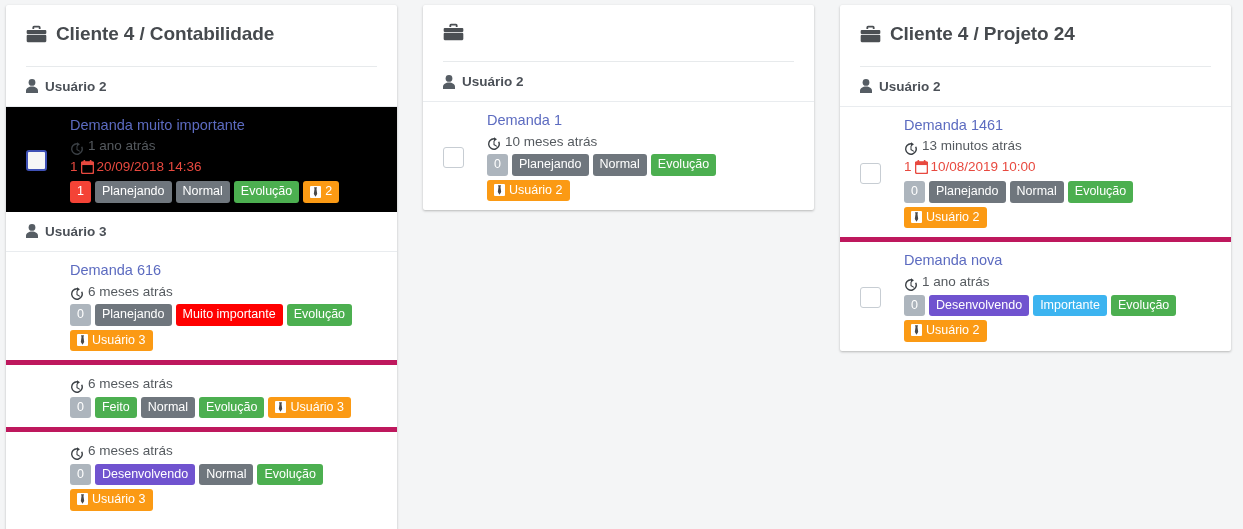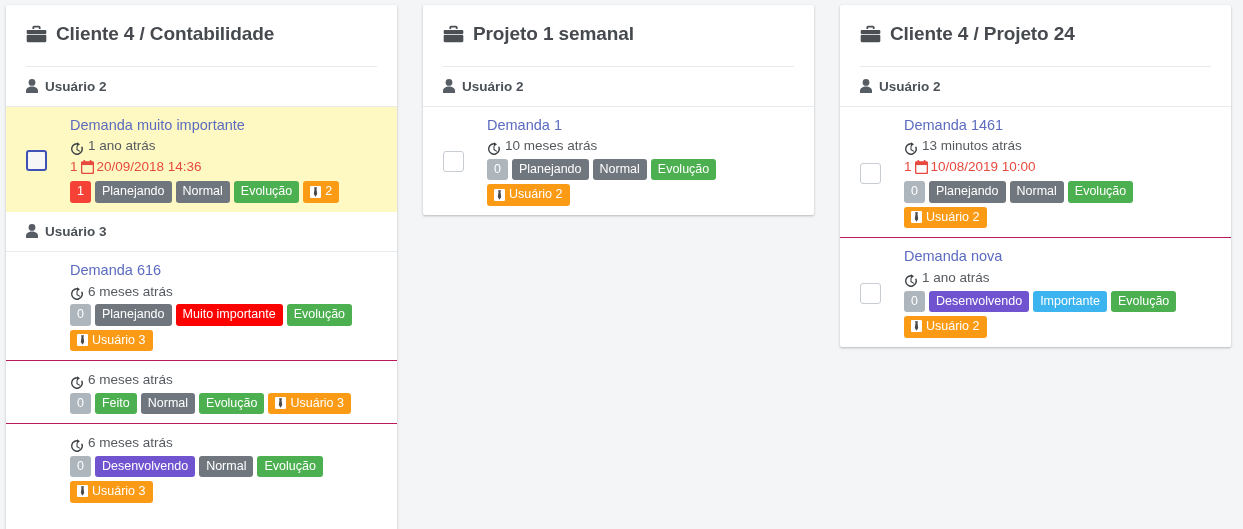--- a/index.html
+++ b/index.html
@@ -70,24 +70,24 @@
   }
   .user-icon svg { fill: #565d64; }
 
   .rows { }
 
   .row {
     display: flex;
     align-items: flex-start;
     gap: 0;
     padding: 9px 14px 9px 20px;
-    border-top: 1px solid #be185d;
+    border-top: 5px solid #be185d;
   }
   .row.first-row { border-top: 1px solid #e9ecef; }
-  .row.highlight { background: #fef9c3; }
+  .row.highlight { background: #000000; }
 
   .checkbox-wrap {
     flex: 0 0 44px;
     display: flex;
     align-items: center;
     align-self: center;
     justify-content: flex-start;
     padding-top: 2px;
   }
   .checkbox {
@@ -371,21 +371,20 @@
     </div>
     <div class="card">
       <div class="card-header">
         <span class="icon briefcase-icon briefcase-icon">
           <svg width="21" height="18" viewBox="0 0 24 22">
             <path d="M9 1h6a2 2 0 0 1 2 2v2h-2.2V3.2H9.2V5H7V3a2 2 0 0 1 2-2z"></path>
             <rect x="0" y="6" width="24" height="5" rx="1.2"></rect>
             <rect x="0" y="12" width="24" height="9" rx="1.4"></rect>
           </svg>
         </span>
-        <span class="card-title">Projeto 1 semanal</span>
       </div>
       <div class="divider"></div>
       <div class="user-group-header">
         <span class="icon user-icon user-icon">
           <svg width="12" height="14" viewBox="0 0 12 14">
             <circle cx="6" cy="3.4" r="3.4"></circle>
             <path d="M6 7.6c3.2 0 6 1.9 6 4.2V14H0v-2.2C0 9.5 2.8 7.6 6 7.6z"></path>
           </svg>
         </span>
         <span>Usuário 2</span>

